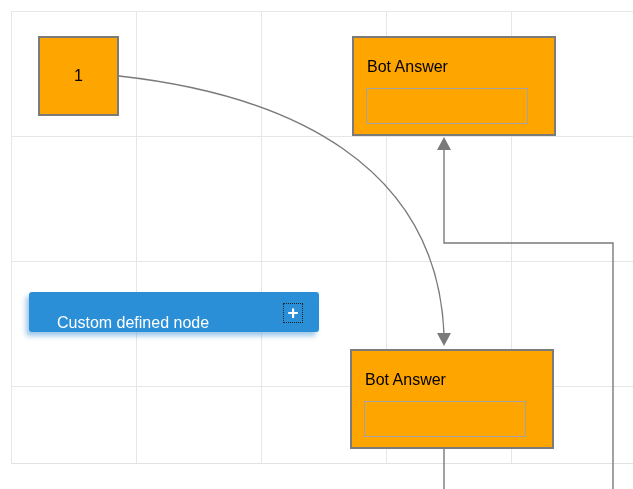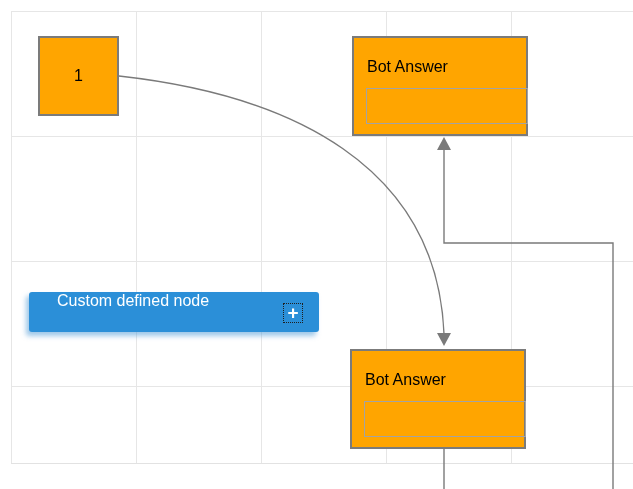--- a/index.html
+++ b/index.html
@@ -49,21 +49,21 @@
     top: 36px;
     width: 81px;
     height: 80px;
     display: flex;
     align-items: center;
     justify-content: center;
     font-size: 16px;
     color: #000000;
   }
   .bot-node {
-    width: 176px;
+    width: 204px;
     height: 100px;
   }
   #node-bot-top  { left: 352px; top: 36px; }
   #node-bot-bottom { left: 350px; top: 349px; }
   .bot-title {
     position: absolute;
     left: 13px;
     top: 20px;
     font-size: 16px;
     color: #000000;
@@ -81,21 +81,21 @@
   #node-custom {
     position: absolute;
     left: 29px;
     top: 292px;
     width: 290px;
     height: 40px;
     background: #2b8fd8;
     border-radius: 3px;
     box-shadow: -3px 4px 5px rgba(80, 155, 215, 0.55);
     display: flex;
-    align-items: flex-start;
+    align-items: flex-end;
   }
   #node-custom .custom-label {
     margin-left: 28px;
     font-size: 16px;
     color: #ffffff;
     white-space: nowrap;
   }
   #plus-button {
     position: absolute;
     left: 254px;

